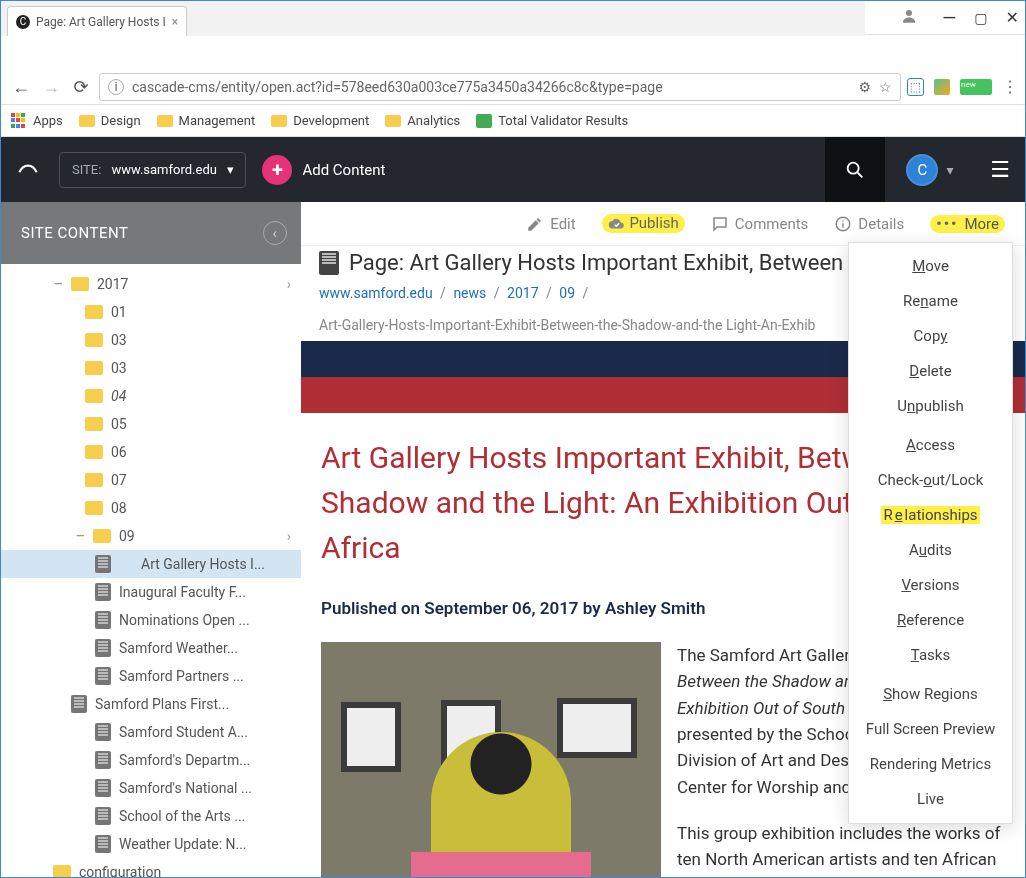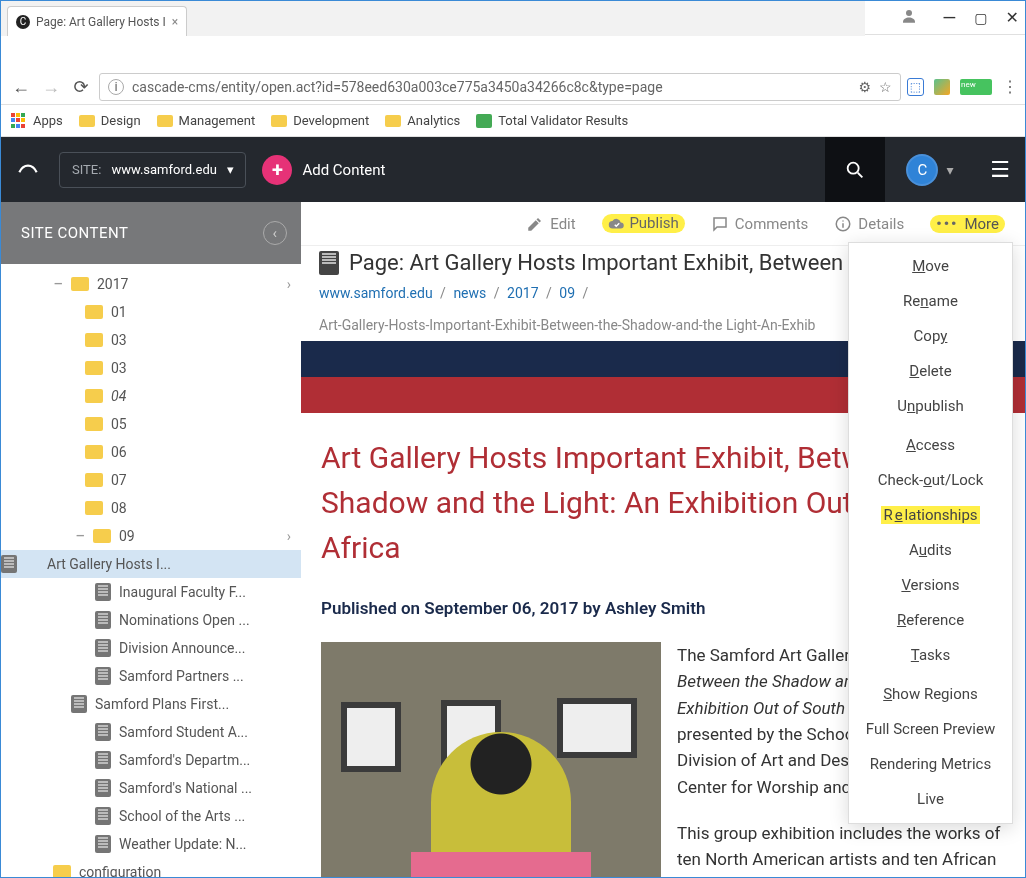--- a/index.html
+++ b/index.html
@@ -272,35 +272,35 @@
             <span class="tree-label">08</span>
           </div>
           <div class="tree-row" style="padding-left: 74px;">
             <span class="expander">−</span>
             <span class="folder-ic"></span>
             <span class="tree-label">09</span>
             <span class="tree-chevron">›</span>
           </div>
         </div>
       <div id="pages">
-          <div class="tree-row selected" style=" gap: 30px;">
+          <div class="tree-row selected" style="padding-left: 94px; gap: 30px;">
             <span class="page-ic"></span>
             <span class="tree-label">Art Gallery Hosts I...</span>
           </div>
           <div class="tree-row" style="padding-left: 94px;">
             <span class="page-ic"></span>
             <span class="tree-label">Inaugural Faculty F...</span>
           </div>
           <div class="tree-row" style="padding-left: 94px;">
             <span class="page-ic"></span>
             <span class="tree-label">Nominations Open ...</span>
           </div>
           <div class="tree-row" style="padding-left: 94px;">
             <span class="page-ic"></span>
-            <span class="tree-label">Division Announce...</span>
+            <span class="tree-label">Samford Weather...</span>
           </div>
           <div class="tree-row" style="padding-left: 94px;">
             <span class="page-ic"></span>
             <span class="tree-label">Samford Partners ...</span>
           </div>
           <div class="tree-row" style="padding-left: 70px;">
             <span class="page-ic"></span>
             <span class="tree-label">Samford Plans First...</span>
           </div>
           <div class="tree-row" style="padding-left: 94px;">

